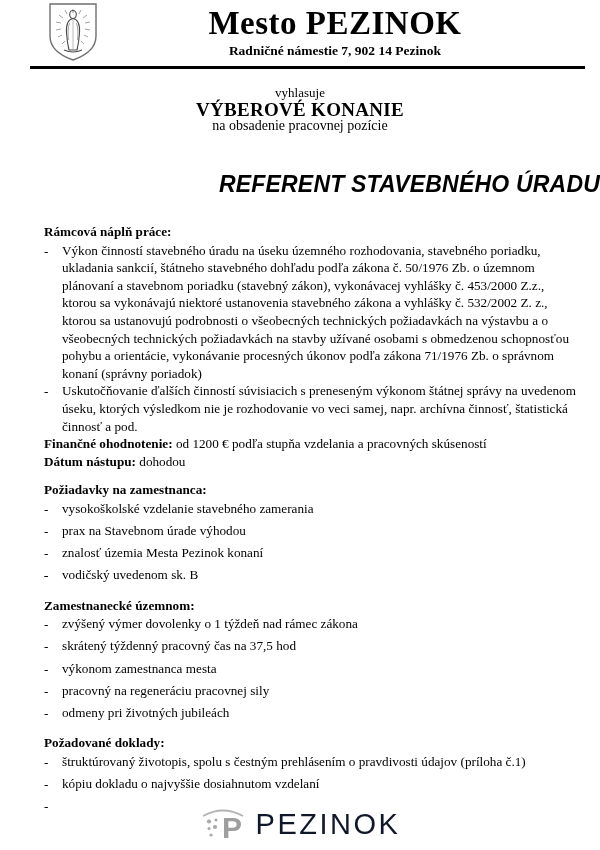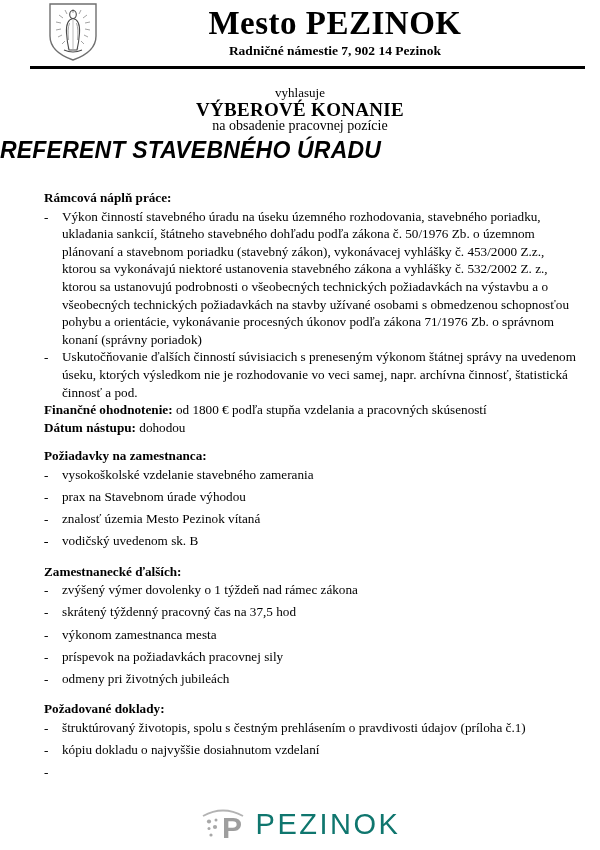--- a/index.html
+++ b/index.html
@@ -71,27 +71,27 @@
     font-size: 19px;
     font-weight: bold;
     line-height: 17px;
     letter-spacing: 0.3px;
   }
   .announce .line3 {
     font-size: 14px;
     line-height: 16px;
   }
   .job-title {
-    text-align: left;
+    text-align: right;
     font-family: "Liberation Sans", "DejaVu Sans", sans-serif;
     font-weight: bold;
     font-style: italic;
     font-size: 23px;
     line-height: 28px;
-    margin-top: 2px;
+    margin-top: 36px;
     letter-spacing: 0.2px;
   }
 
   
   .content {
     margin-top: 25px;
     padding-left: 44px;
     padding-right: 22px;
     font-size: 13.2px;
     line-height: 17.6px;
@@ -145,21 +145,21 @@
     width: 46px;
     height: 34px;
   }
   .logo-word {
     display: inline-block;
     vertical-align: middle;
     font-family: "Liberation Sans", "DejaVu Sans", sans-serif;
     font-size: 29px;
     font-weight: 400;
     letter-spacing: 2.5px;
-    color: #0f766e;
+    color: #0f172a;
     margin-left: 6px;
   }
 </style>
 </head>
 <body>
 
 <div class="header">
 
   <span class="crest">
     <svg viewBox="0 0 52 60" width="52" height="60" aria-hidden="true">
@@ -215,68 +215,68 @@
       <span>Výkon činností stavebného úradu na úseku územného rozhodovania, stavebného poriadku, ukladania sankcií, štátneho stavebného dohľadu podľa zákona č. 50/1976 Zb. o územnom plánovaní a stavebnom poriadku (stavebný zákon), vykonávacej vyhlášky č. 453/2000 Z.z., ktorou sa vykonávajú niektoré ustanovenia stavebného zákona a vyhlášky č. 532/2002 Z. z., ktorou sa ustanovujú podrobnosti o všeobecných technických požiadavkách na výstavbu a o všeobecných technických požiadavkách na stavby užívané osobami s obmedzenou schopnosťou pohybu a orientácie, vykonávanie procesných úkonov podľa zákona 71/1976 Zb. o správnom konaní (správny poriadok)</span>
     </li>
     <li>
       <span class="dash">-</span>
       <span>Uskutočňovanie ďalších činností súvisiacich s preneseným výkonom štátnej správy na uvedenom úseku, ktorých výsledkom nie je rozhodovanie vo veci samej, napr. archívna činnosť, štatistická činnosť a pod.</span>
     </li>
   </ul>
 
   <p class="kv gap-before">
     <span class="k">Finančné ohodnotenie:</span>
-    <span>od 1800 € podľa stupňa vzdelania a pracovných skúseností</span>
+    <span>od 1200 € podľa stupňa vzdelania a pracovných skúseností</span>
   </p>
 
   <p class="kv gap-small">
     <span class="k">Dátum nástupu:</span>
     <span>dohodou</span>
   </p>
 
   <div class="sec-head gap-small">Požiadavky na zamestnanca:</div>
   <ul class="dashlist spaced">
     <li>
       <span class="dash">-</span>
       <span>vysokoškolské vzdelanie stavebného zamerania</span>
     </li>
     <li>
       <span class="dash">-</span>
       <span>prax na Stavebnom úrade výhodou</span>
     </li>
     <li>
       <span class="dash">-</span>
-      <span>znalosť územia Mesto Pezinok vítaná</span>
+      <span>znalosť územia Mesta Pezinok konaní</span>
     </li>
     <li>
       <span class="dash">-</span>
     </li>
     <li>
       <span class="dash">-</span>
       <span>vodičský uvedenom sk. B</span>
     </li>
   </ul>
 
-  <div class="sec-head gap-before">Zamestnanecké ďalších:</div>
+  <div class="sec-head gap-before">Zamestnanecké územnom:</div>
   <ul class="dashlist spaced">
     <li>
       <span class="dash">-</span>
       <span>zvýšený výmer dovolenky o 1 týždeň  nad  rámec zákona</span>
     </li>
     <li>
       <span class="dash">-</span>
       <span>skrátený týždenný pracovný čas na 37,5 hod</span>
     </li>
     <li>
       <span class="dash">-</span>
       <span>výkonom zamestnanca mesta</span>
     </li>
     <li>
       <span class="dash">-</span>
-      <span>príspevok na požiadavkách pracovnej sily</span>
+      <span>pracovný na regeneráciu pracovnej sily</span>
     </li>
     <li>
       <span class="dash">-</span>
       <span>odmeny pri životných jubileách</span>
     </li>
   </ul>
 
   <div class="sec-head gap-before">Požadované doklady:</div>
   <ul class="dashlist spaced">
     <li>

